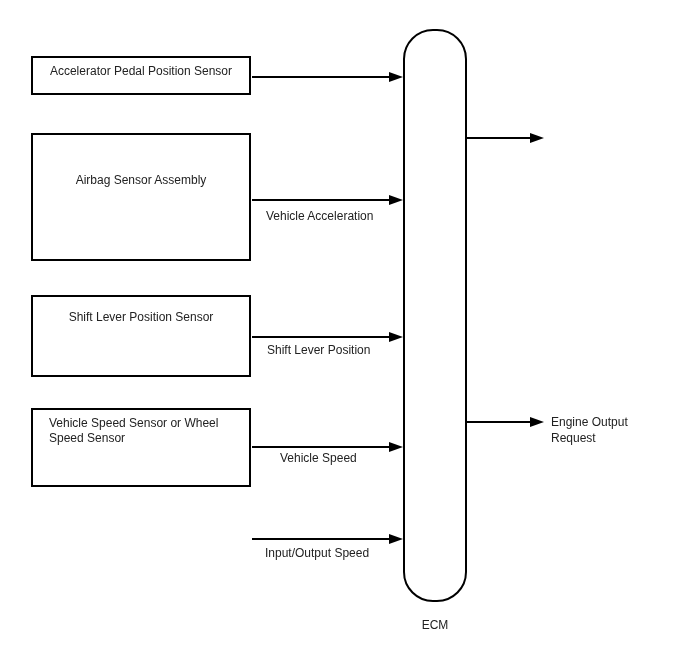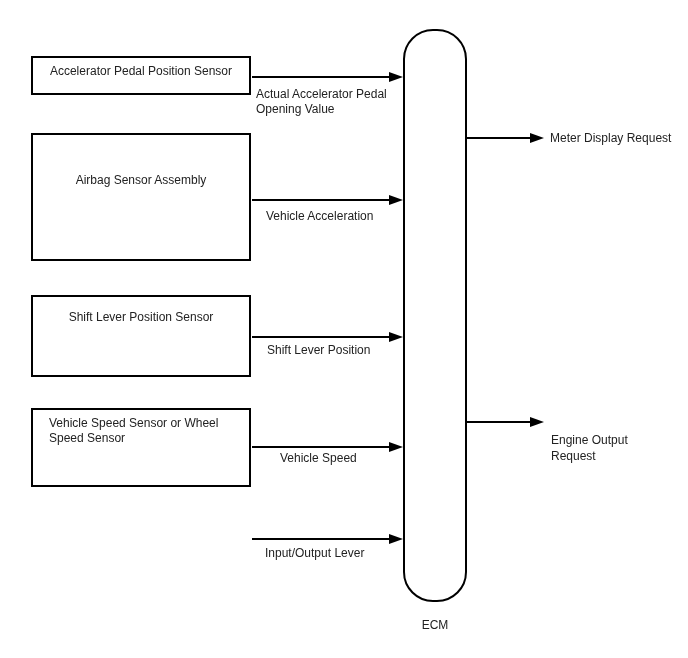--- a/index.html
+++ b/index.html
@@ -47,21 +47,21 @@
   .oa1 { left: 466px; top: 137px; width: 64px; }
   .oa2 { left: 466px; top: 421px; width: 64px; }
 
   .label { position: absolute; line-height: 15px; }
   .s1  { left: 256px; top: 87px;  width: 152px; }
   .s2  { left: 266px; top: 209px; white-space: nowrap; }
   .s3  { left: 267px; top: 343px; white-space: nowrap; }
   .s4  { left: 280px; top: 451px; white-space: nowrap; }
   .s5  { left: 265px; top: 546px; white-space: nowrap; }
   .ol1 { left: 550px; top: 131px; white-space: nowrap; }
-  .ol2 { left: 551px; top: 414px; width: 95px; line-height: 16px; margin-top: 18px; }
+  .ol2 { left: 551px; top: 414px; width: 95px; line-height: 16px; }
 
   .pill {
     position: absolute;
     left: 403px; top: 29px;
     width: 64px; height: 573px;
     border: 2px solid #000000;
     border-radius: 30px;
     box-sizing: border-box;
     background: #ffffff;
   }
@@ -101,32 +101,30 @@
   <div class="arrow a3">
     <span class="head"></span>
   </div>
   <div class="arrow a4">
     <span class="head"></span>
   </div>
   <div class="arrow a5">
     <span class="head"></span>
   </div>
 
-  <div class="label s1">Actual Accelerator Pedal Opening Value</div>
   <div class="label s2">Vehicle Acceleration</div>
   <div class="label s3">Shift Lever Position</div>
   <div class="label s4">Vehicle Speed</div>
-  <div class="label s5">Input/Output Lever</div>
+  <div class="label s5">Input/Output Speed</div>
 
   <div class="pill"></div>
   <div class="ecm-label">ECM</div>
 
   <div class="arrow oa1">
     <span class="head"></span>
   </div>
   <div class="arrow oa2">
     <span class="head"></span>
   </div>
 
-  <div class="label ol1">Meter Display Request</div>
   <div class="label ol2">Engine Output Request</div>
 
 </div>
 
 </body></html>

